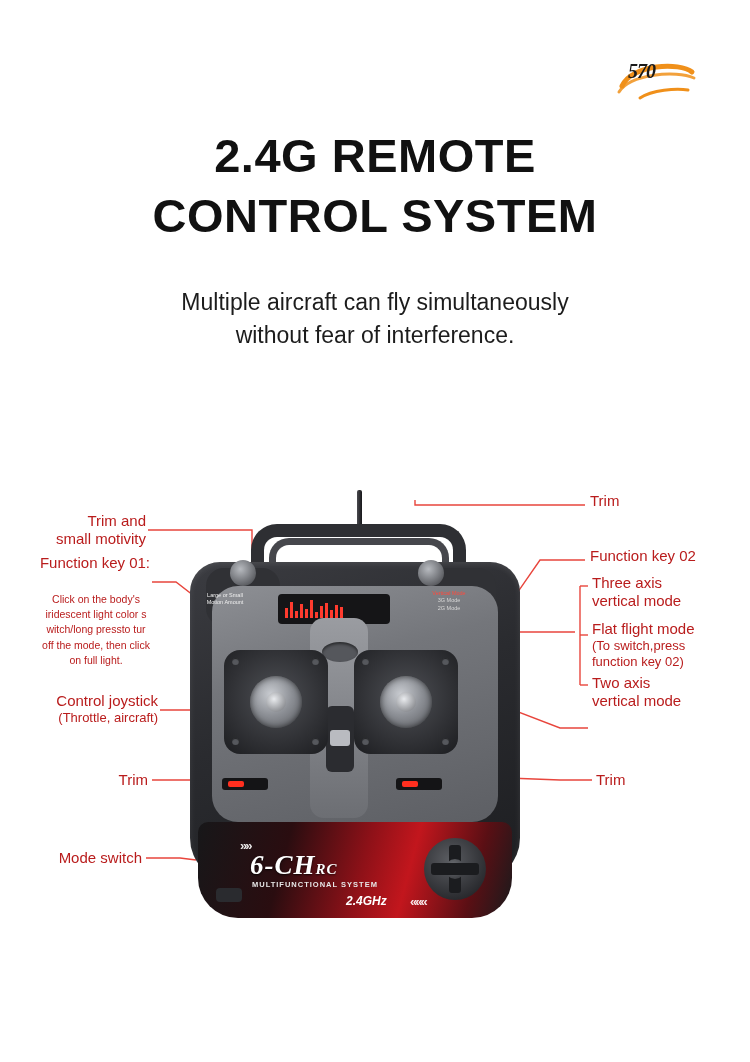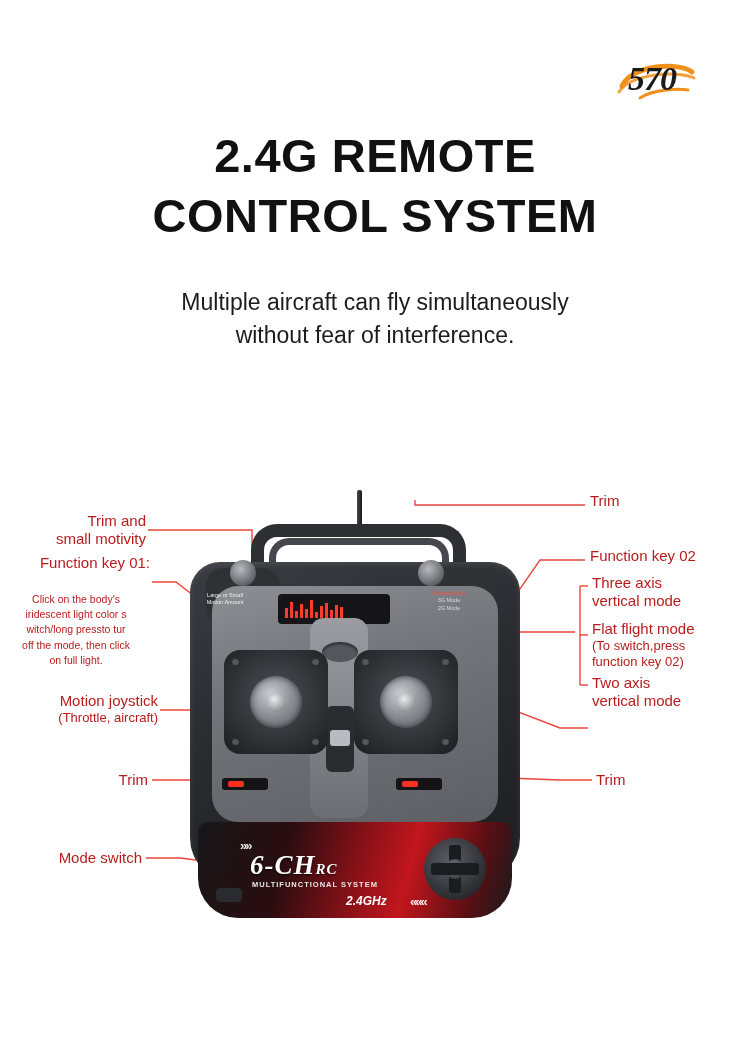--- a/index.html
+++ b/index.html
@@ -28,21 +28,21 @@
     position: absolute;
     inset: 0;
   }
   .logo-text {
     position: absolute;
     left: 14px;
     top: 4px;
     font-family: "Liberation Serif", serif;
     font-style: italic;
     font-weight: bold;
-    font-size: 34px;
+    font-size: 20px;
     letter-spacing: -1px;
     color: #1a1a1a;
   }
 
   
   .title {
     position: absolute;
     top: 126px;
     left: 0;
     width: 750px;
@@ -554,30 +554,30 @@
   </div>
 
   <div class="callout left" style="left:0px; top:42px; width:146px;">
     <span class="hd">Trim and</span>
     <span class="hd">small motivity</span>
   </div>
 
   <div class="callout left" style="left:0px; top:84px; width:150px;">
     <span class="hd">Function key 01:</span>
   </div>
-  <div class="callout small-body" style="left:0px; top:122px; width:152px;">
+  <div class="callout small-body" style="left:0px; top:122px; width:152px;padding-left:20px;">
     <span class="hd">Click on the body's</span>
     <span class="hd">iridescent light color s</span>
     <span class="hd">witch/long pressto tur</span>
     <span class="hd">off the mode, then click</span>
     <span class="hd">on full light.</span>
   </div>
 
   <div class="callout left" style="left:0px; top:222px; width:158px;">
-    <span class="hd">Motion joystick</span>
+    <span class="hd">Control joystick</span>
     <span class="sub">(Throttle, aircraft)</span>
   </div>
 
   <div class="callout left" style="left:0px; top:301px; width:148px;">
     <span class="hd">Trim</span>
   </div>
 
   <div class="callout left" style="left:0px; top:379px; width:142px;">
     <span class="hd">Mode switch</span>
   </div>

